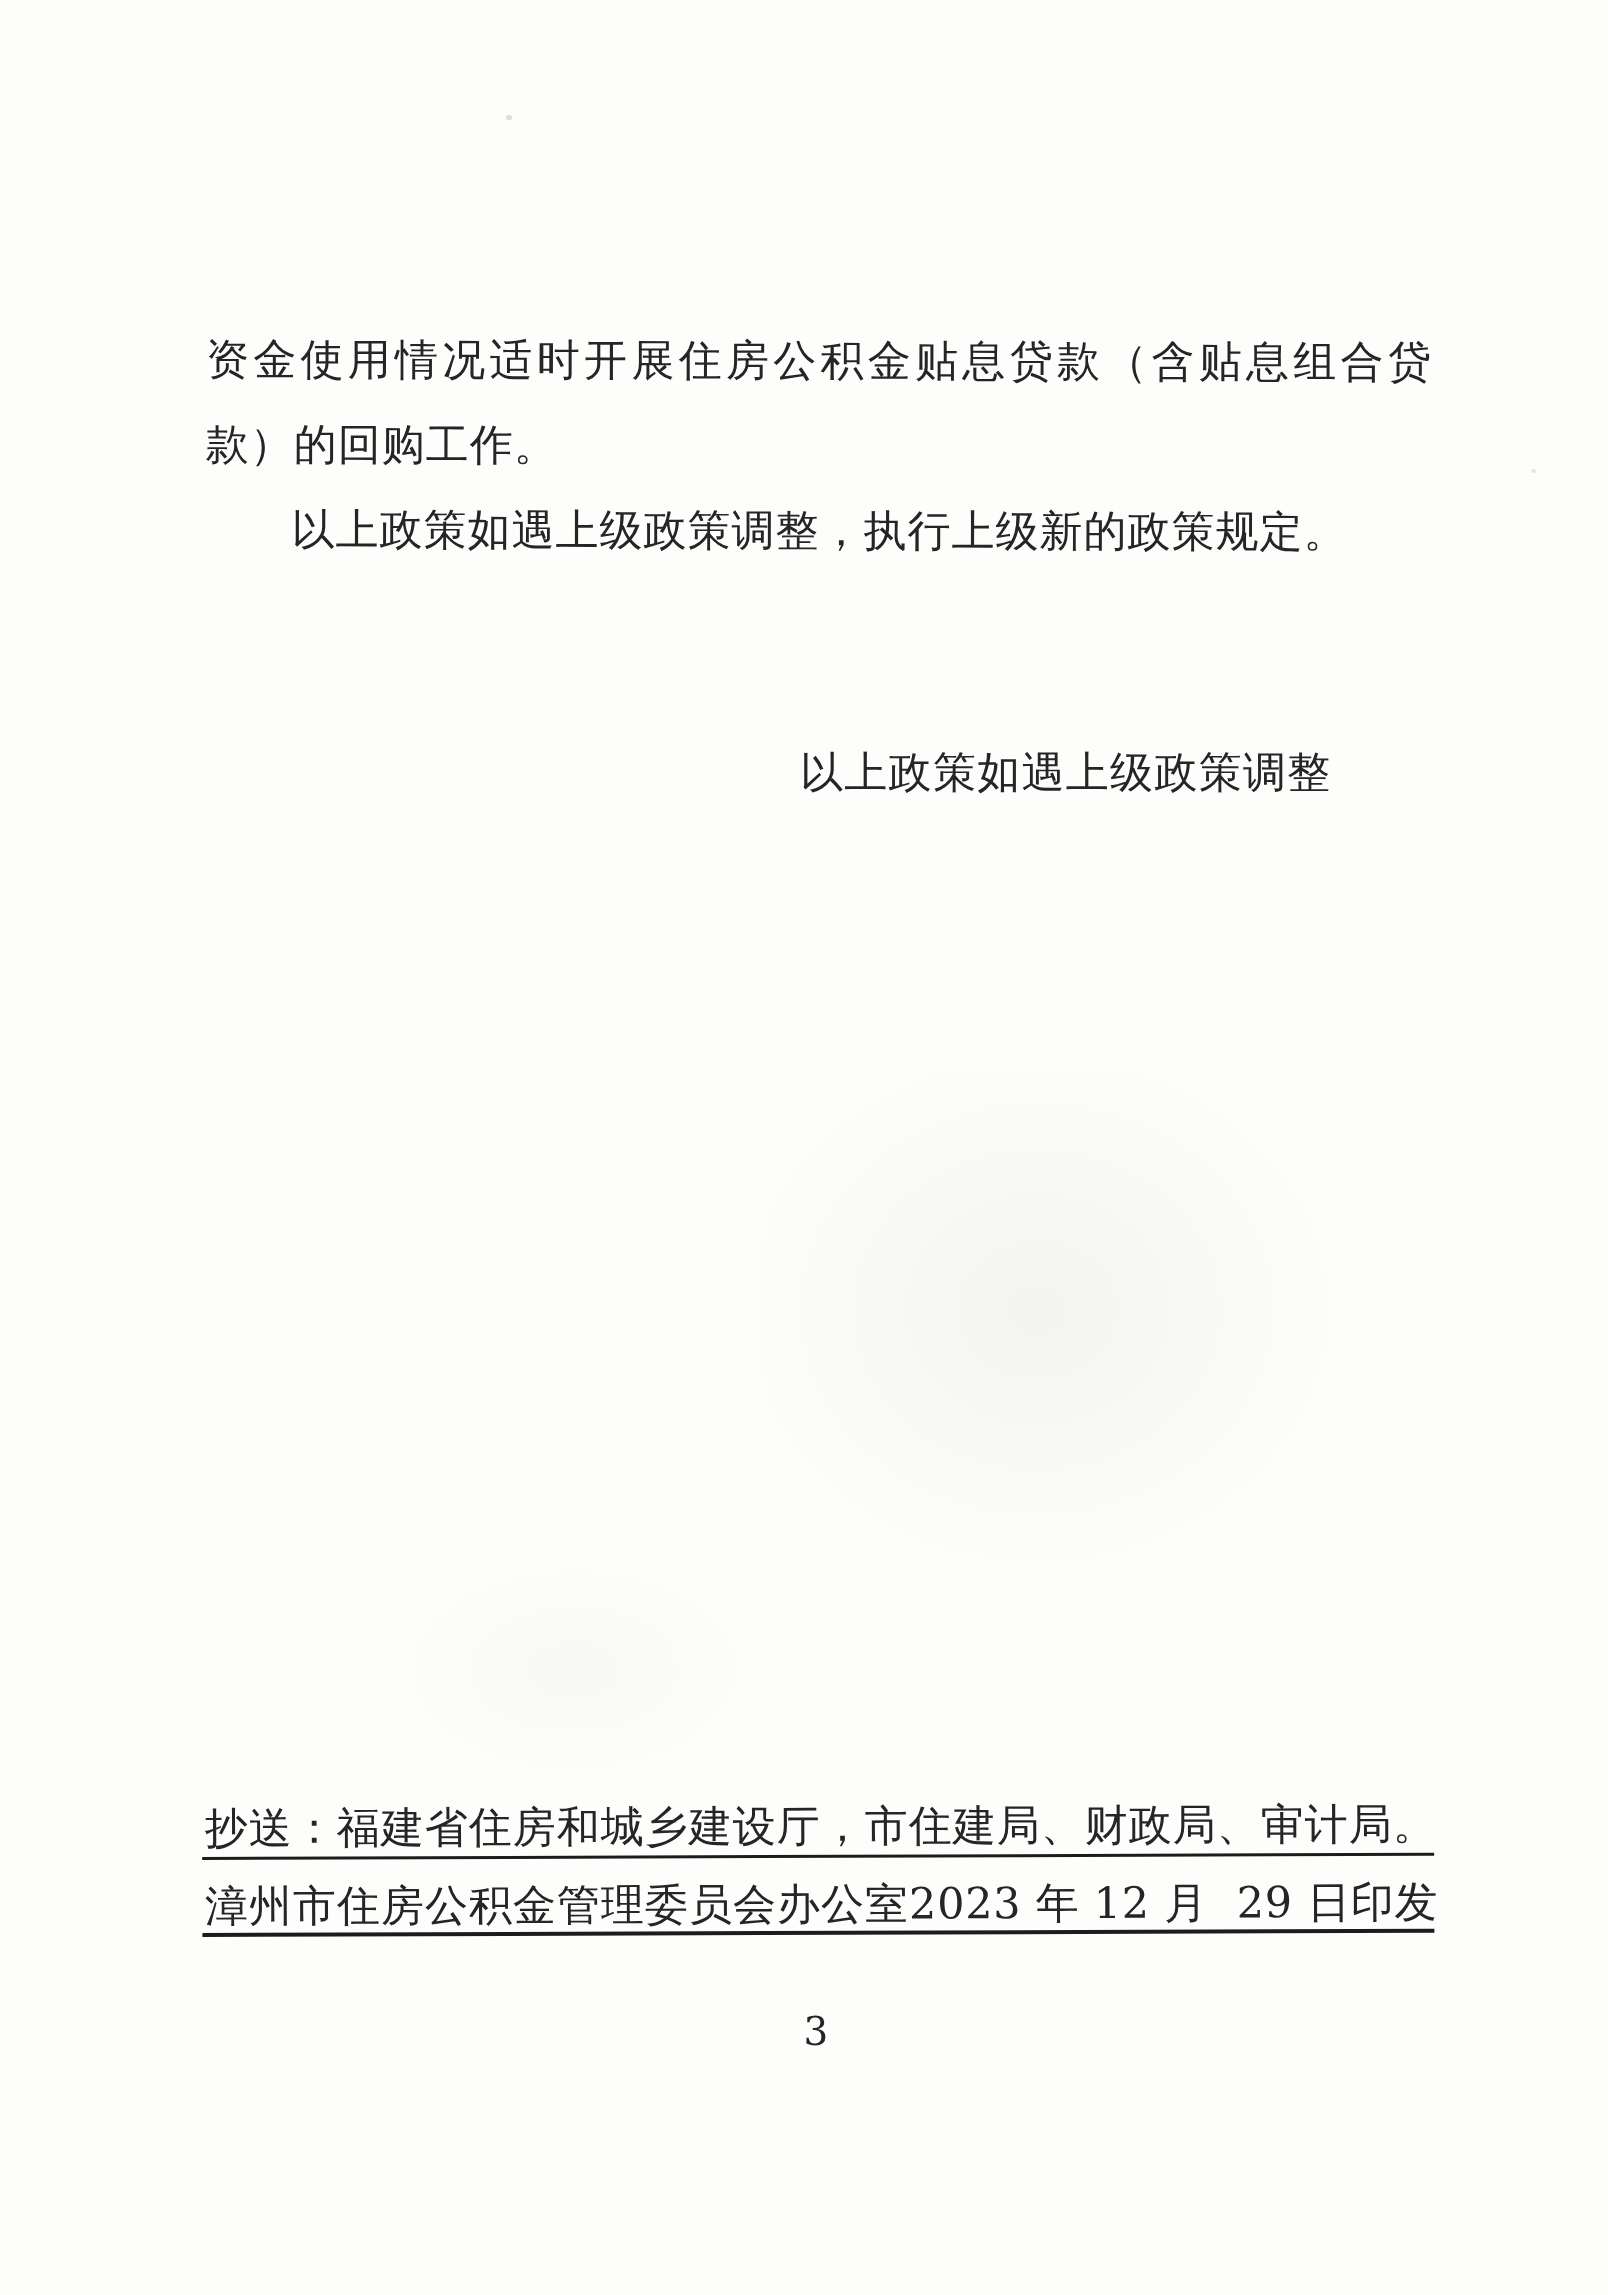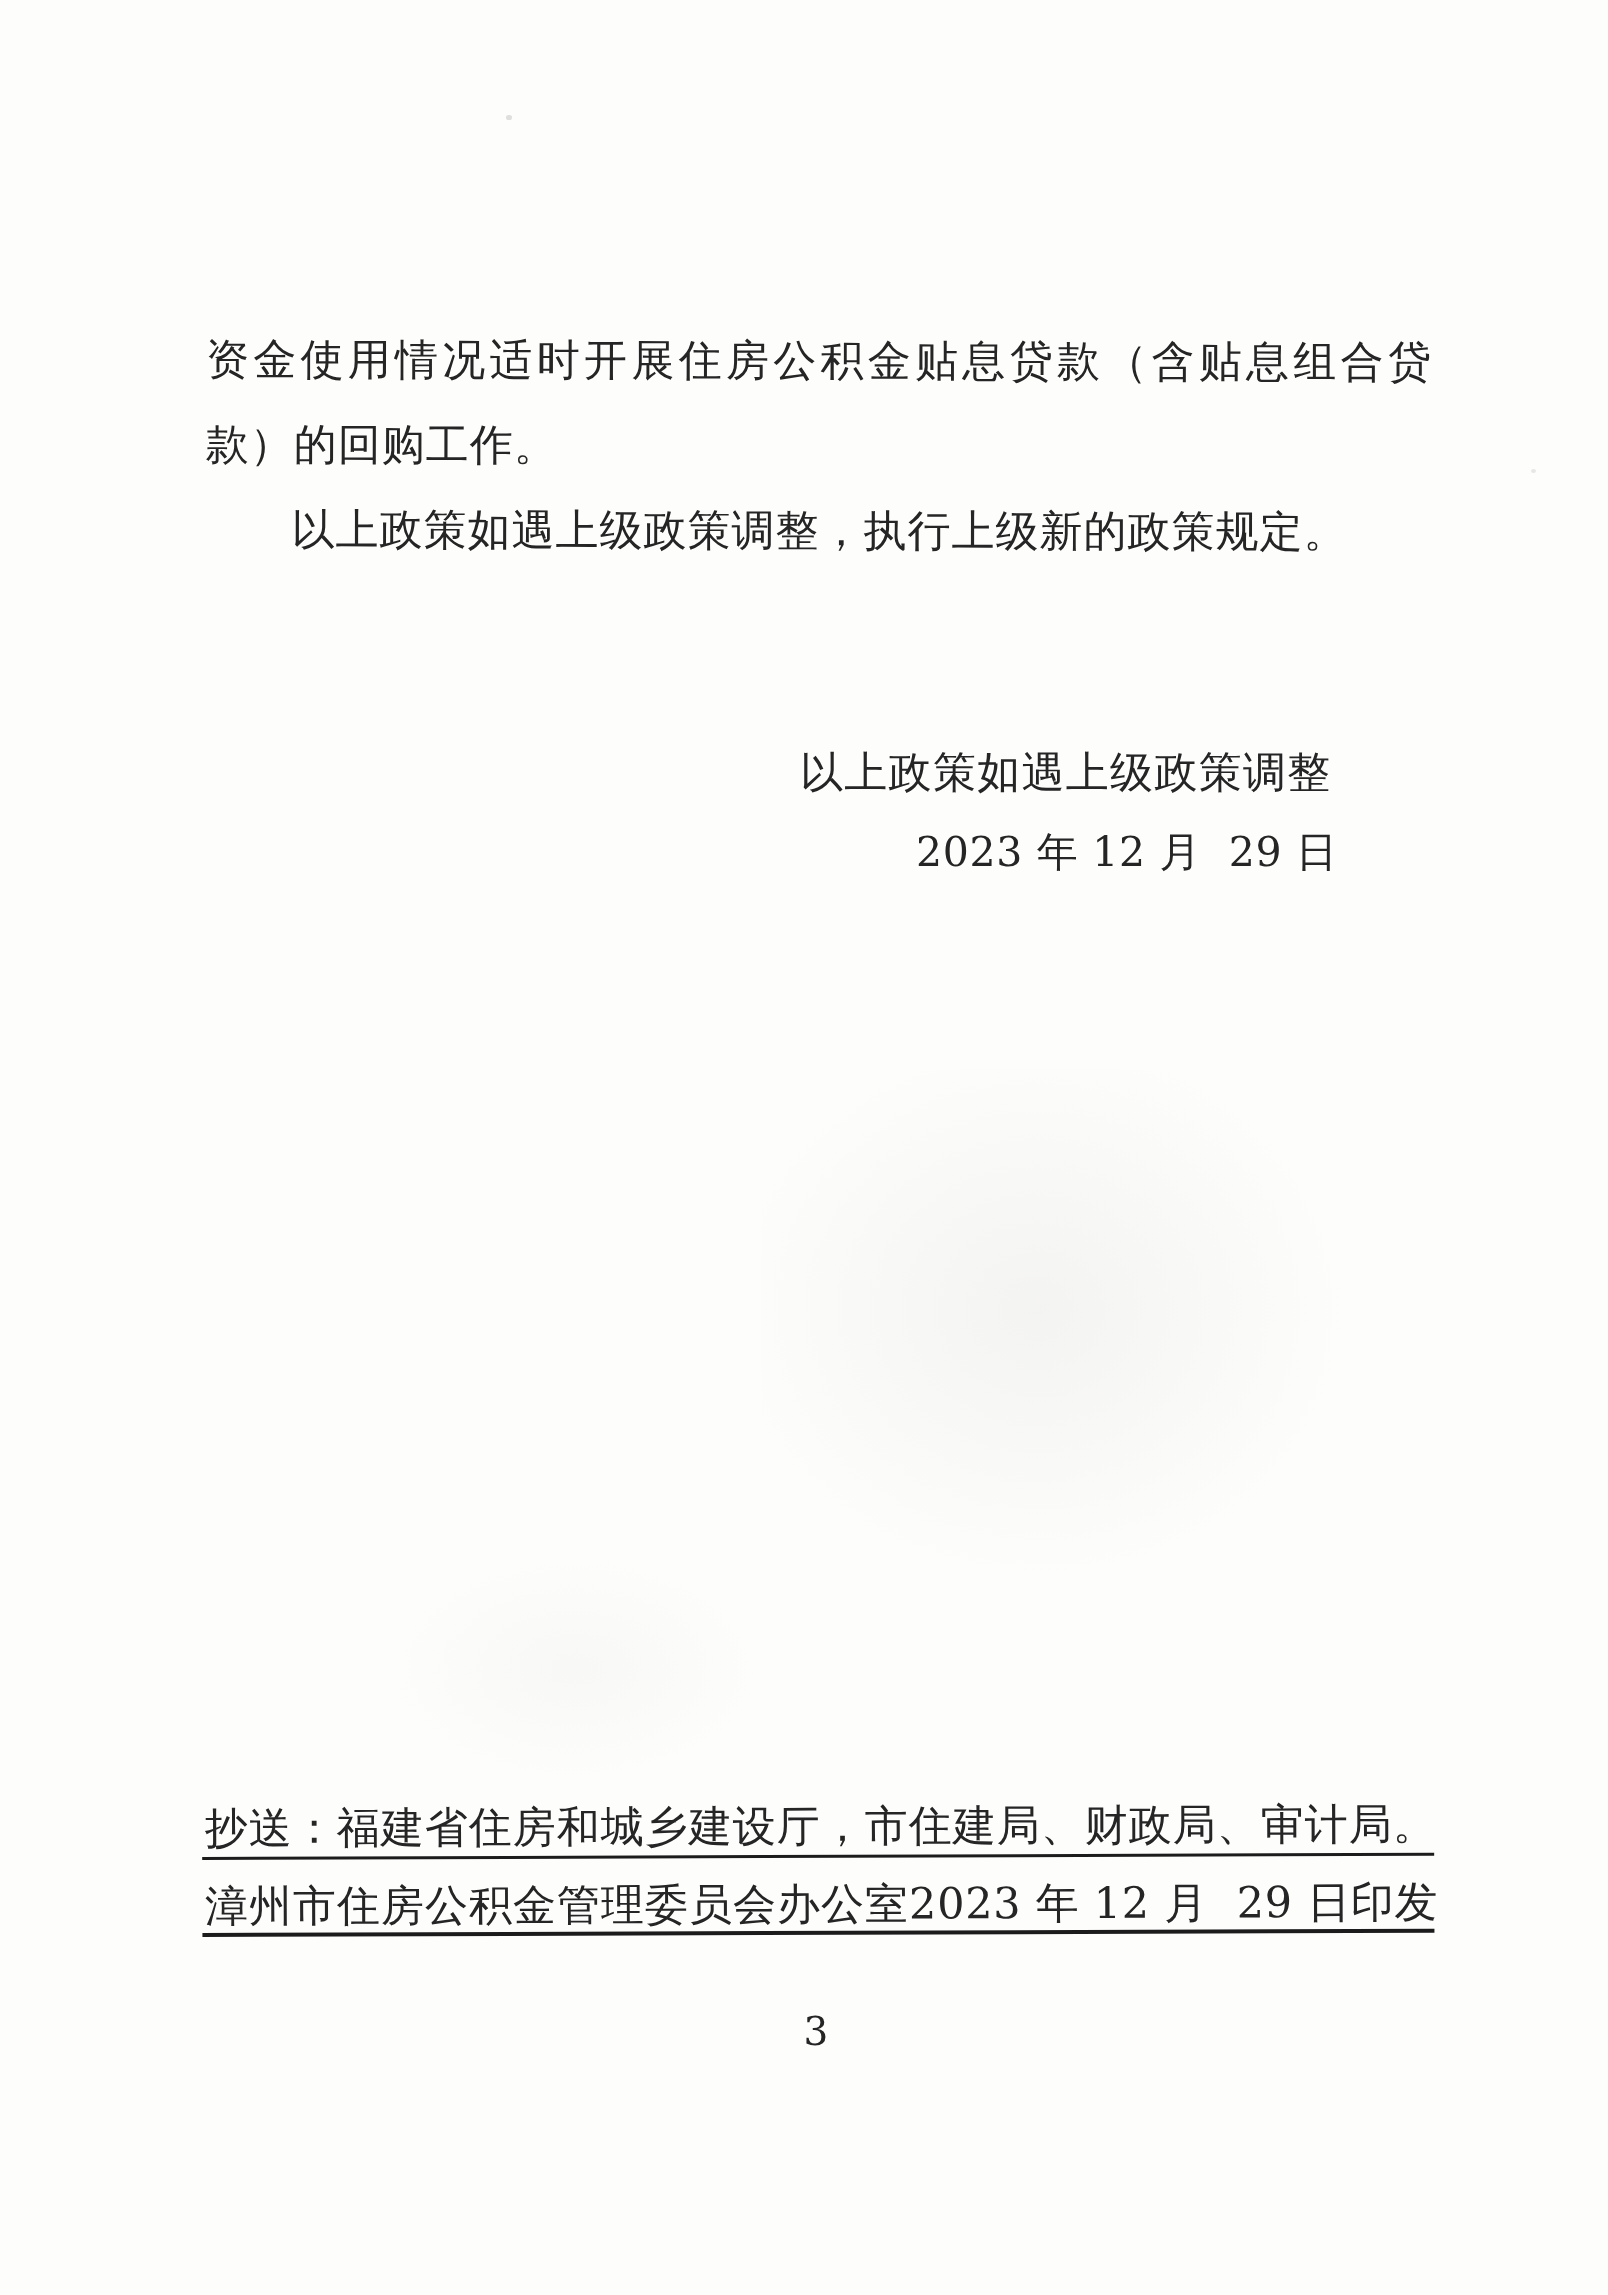--- a/index.html
+++ b/index.html
@@ -80,21 +80,20 @@
 
 <div class="page">
 
   <div class="body-text">
     <p>资金使用情况适时开展住房公积金贴息贷款（含贴息组合贷款）的回购工作。</p>
     <p class="para-indent">以上政策如遇上级政策调整，执行上级新的政策规定。</p>
   </div>
 
   <div class="sig-issuer">以上政策如遇上级政策调整</div>
 
-  <div class="sig-date">2023 年 12 月  29 日</div>
 
   <div class="footer">
     <p class="cc">抄送：福建省住房和城乡建设厅，市住建局、财政局、审计局。</p>
     <div class="rule rule-top"></div>
     <div class="office-line">
       <span class="office">漳州市住房公积金管理委员会办公室</span>
       <span class="printdate">2023 年 12 月  29 日印发</span>
     </div>
     <div class="rule rule-bottom"></div>
   </div>

